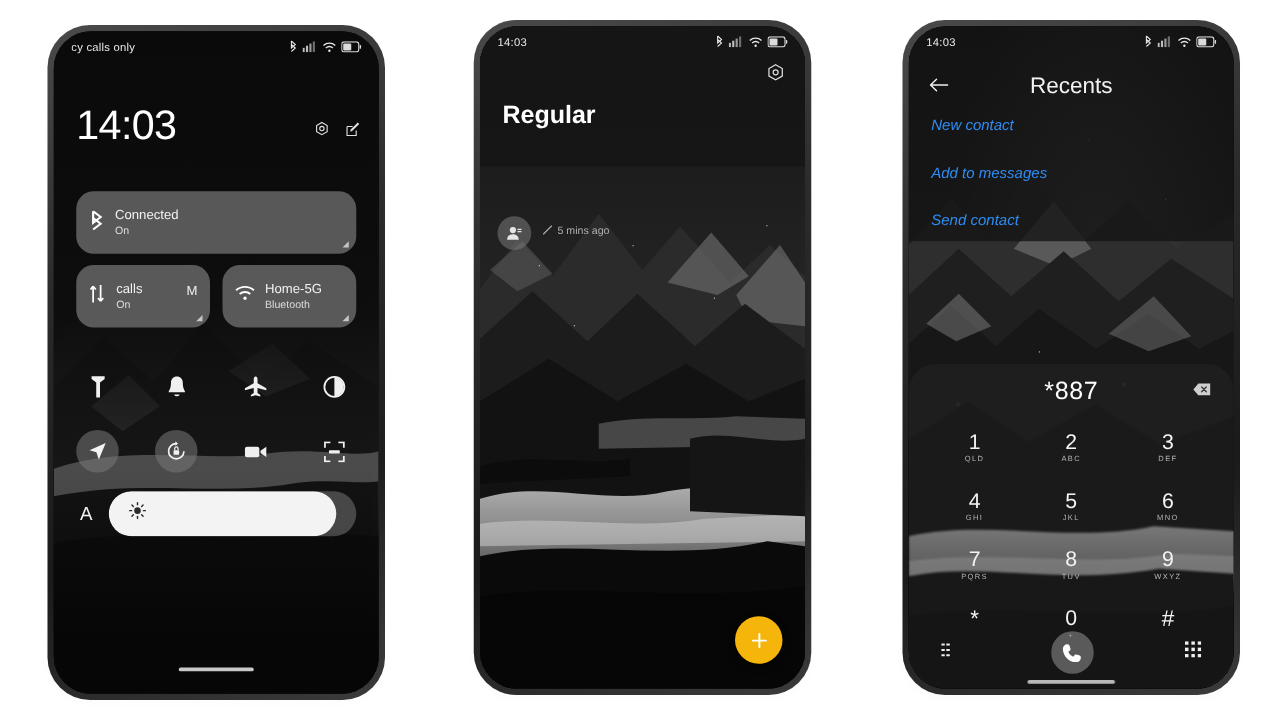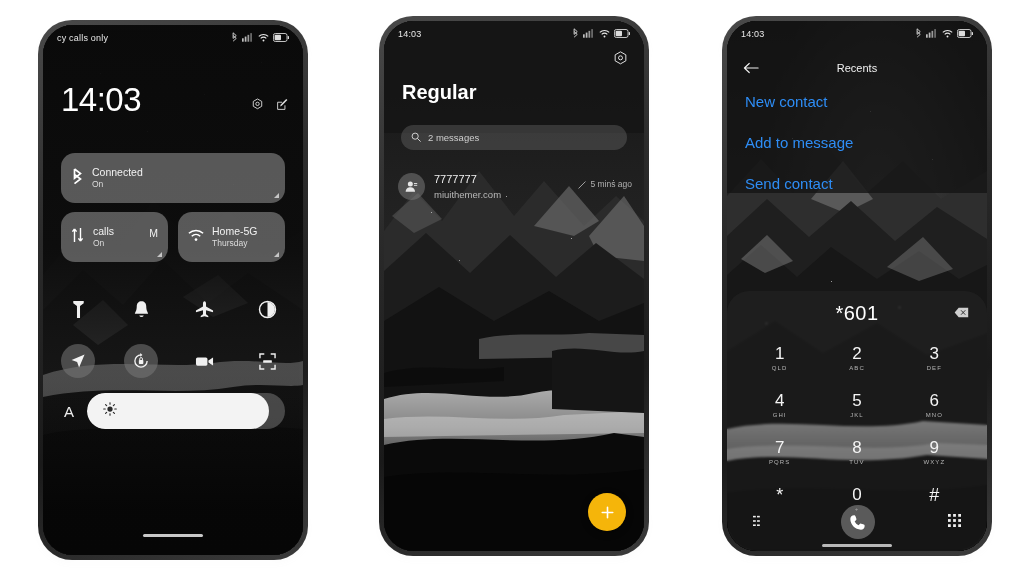--- a/index.html
+++ b/index.html
@@ -195,23 +195,23 @@
   
   .dial-top {
     position: absolute; top: 0; left: 0; right: 0; height: 172px;
     background: rgba(20,20,20,0.80); z-index: 12;
   }
   .dial-header {
     position: absolute; top: 34px; left: 0; right: 0; height: 26px;
     display: flex; align-items: center; z-index: 25;
   }
   .dial-back { position: absolute; left: 16px; top: 0; display: flex; align-items: center; height: 26px; }
-  .dial-title { width: 100%; text-align: center; font-size: 11px; color: #f2f2f2; }
+  .dial-title { width: 100%; text-align: center; font-size: 18px; color: #f2f2f2; }
   .dial-links { position: absolute; left: 18px; top: 72px; z-index: 25; }
-  .dial-link { font-size: 15px; color: #2e8df5; margin-bottom: 24px; }
+  .dial-link { font-size: 12px; color: #2e8df5; margin-bottom: 24px; font-style: italic; }
 
   .keypad {
     position: absolute; left: 0; right: 0; bottom: 0; top: 270px;
     background: rgba(42,42,42,0.40);
     border-top-left-radius: 22px; border-top-right-radius: 22px;
     backdrop-filter: blur(1px);
     z-index: 20; overflow: hidden;
   }
   .kp-number {
     position: relative; height: 44px;
@@ -372,21 +372,21 @@
             <div class="tile">
               <span>
                 <svg width="16" height="13" viewBox="0 0 18 14">
                     <path d="M1 4.4 A12 12 0 0 1 17 4.4" stroke="#ffffff" stroke-width="1.7" fill="none"></path>
                     <path d="M4.2 7.8 A7.2 7.2 0 0 1 13.8 7.8" stroke="#ffffff" stroke-width="1.7" fill="none"></path>
                     <circle cx="9" cy="11.6" r="1.5" fill="#ffffff"></circle>
                   </svg>
               </span>
               <div class="tile-txt">
                 <div class="tile-title">Home-5G</div>
-                <div class="tile-sub">Thursday</div>
+                <div class="tile-sub">Bluetooth</div>
               </div>
               <div class="tile-corner"></div>
             </div>
           </div>
         </div>
 
         <div class="toggles">
           <div class="togrow">
             <span class="tog">
               <svg width="15" height="19" viewBox="0 0 14 20">
@@ -546,41 +546,28 @@
         <svg width="15" height="15" viewBox="0 0 18 18">
           <path d="M9 1 L15.4 4.6 L15.4 11.8 L9 15.4 L2.6 11.8 L2.6 4.6 Z" fill="none" stroke="#dfdfdf" stroke-width="1.2"></path>
           <circle cx="9" cy="8.2" r="2.4" fill="none" stroke="#dfdfdf" stroke-width="1.2"></circle>
         </svg>
       </span>
 
       <div class="msg-tabs">
         <span class="tab-on">Regular</span>
       </div>
 
-      <div class="msg-search">
-        <span>
-          <svg width="10" height="10" viewBox="0 0 12 12">
-              <circle cx="5" cy="5" r="3.7" fill="none" stroke="#cfcfcf" stroke-width="1.2"></circle>
-              <path d="M7.8 7.8 L11.2 11.2" stroke="#cfcfcf" stroke-width="1.2" stroke-linecap="round"></path>
-            </svg>
-        </span>
-        <span>2 messages</span>
-      </div>
 
       <div class="msg-item">
         <div class="avatar">
           <svg width="15" height="15" viewBox="0 0 18 18">
             <circle cx="7.6" cy="6" r="3" fill="#e6e6e6"></circle>
             <path d="M2 15.4 C2 11.6 5 10 7.6 10 C10.2 10 13.2 11.6 13.2 15.4 Z" fill="#e6e6e6"></path>
             <path d="M12.4 5.4 L15.4 5.4 M12.4 7.6 L15.4 7.6" stroke="#e6e6e6" stroke-width="1.1" stroke-linecap="round"></path>
           </svg>
-        </div>
-        <div class="msg-body">
-          <div class="msg-name">7777777</div>
-          <div class="msg-prev">miuithemer.com</div>
         </div>
         <div class="msg-meta">
           <span>
             <svg width="8" height="8" viewBox="0 0 10 10">
                 <path d="M1 9 L9 1" stroke="#b0b0b0" stroke-width="1.1" stroke-linecap="round"></path>
               </svg>
           </span>
           <span class="msg-time">5 mins ago</span>
         </div>
       </div>
@@ -675,27 +662,27 @@
         <span class="dial-back">
           <svg width="16" height="12" viewBox="0 0 18 13">
               <path d="M17 6.5 L1.6 6.5 M7 1.4 L1.6 6.5 L7 11.6" fill="none" stroke="#f0f0f0" stroke-width="1.3" stroke-linecap="round" stroke-linejoin="round"></path>
             </svg>
         </span>
         <div class="dial-title">Recents</div>
       </div>
 
       <div class="dial-links">
         <div class="dial-link">New contact</div>
-        <div class="dial-link">Add to message</div>
+        <div class="dial-link">Add to messages</div>
         <div class="dial-link">Send contact</div>
       </div>
 
       <div class="keypad">
         <div class="kp-number">
-          <span class="num">*601</span>
+          <span class="num">*887</span>
           <span class="kp-del">
             <svg width="15" height="11" viewBox="0 0 18 13">
               <path d="M5.6 0.8 L17 0.8 L17 12.2 L5.6 12.2 L0.8 6.5 Z" fill="#cfcfcf"></path>
               <path d="M8.8 4.2 L13.2 8.8 M13.2 4.2 L8.8 8.8" stroke="#333333" stroke-width="1.2" stroke-linecap="round"></path>
             </svg>
           </span>
         </div>
 
         <div class="kp-grid">
           <div class="key">

